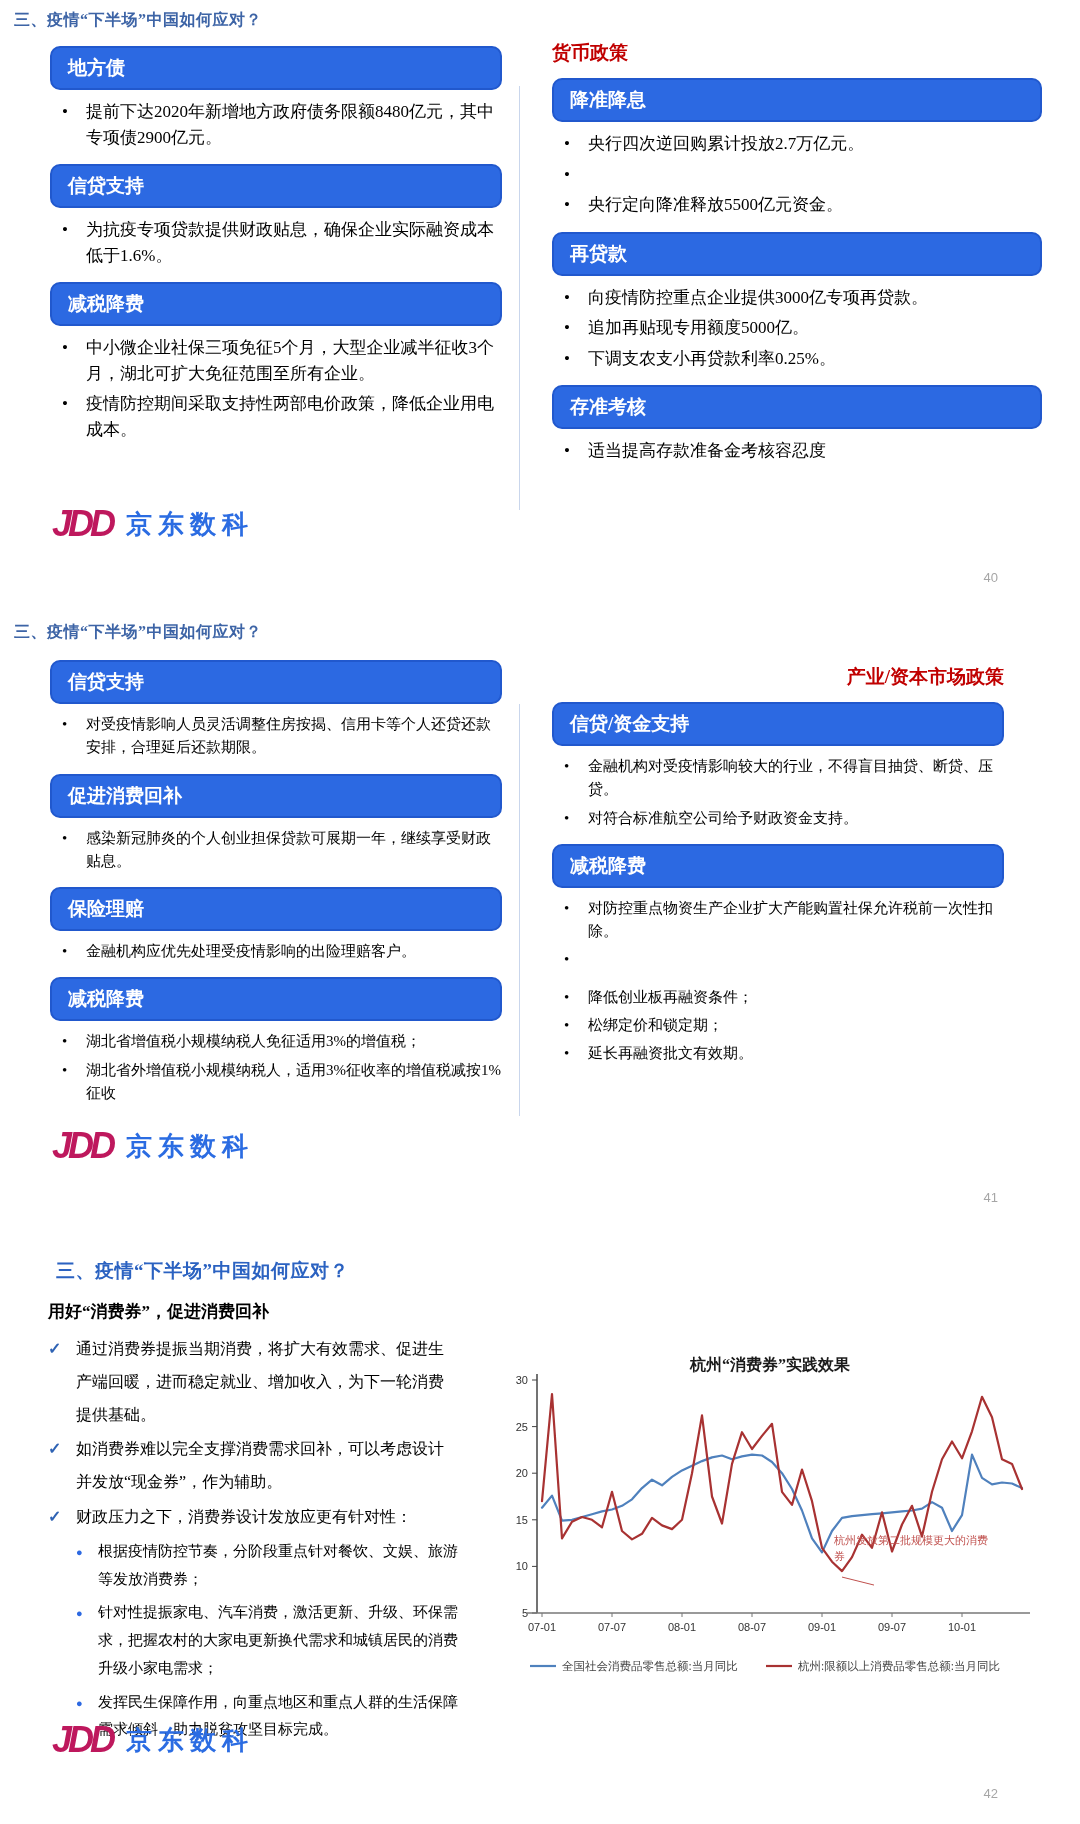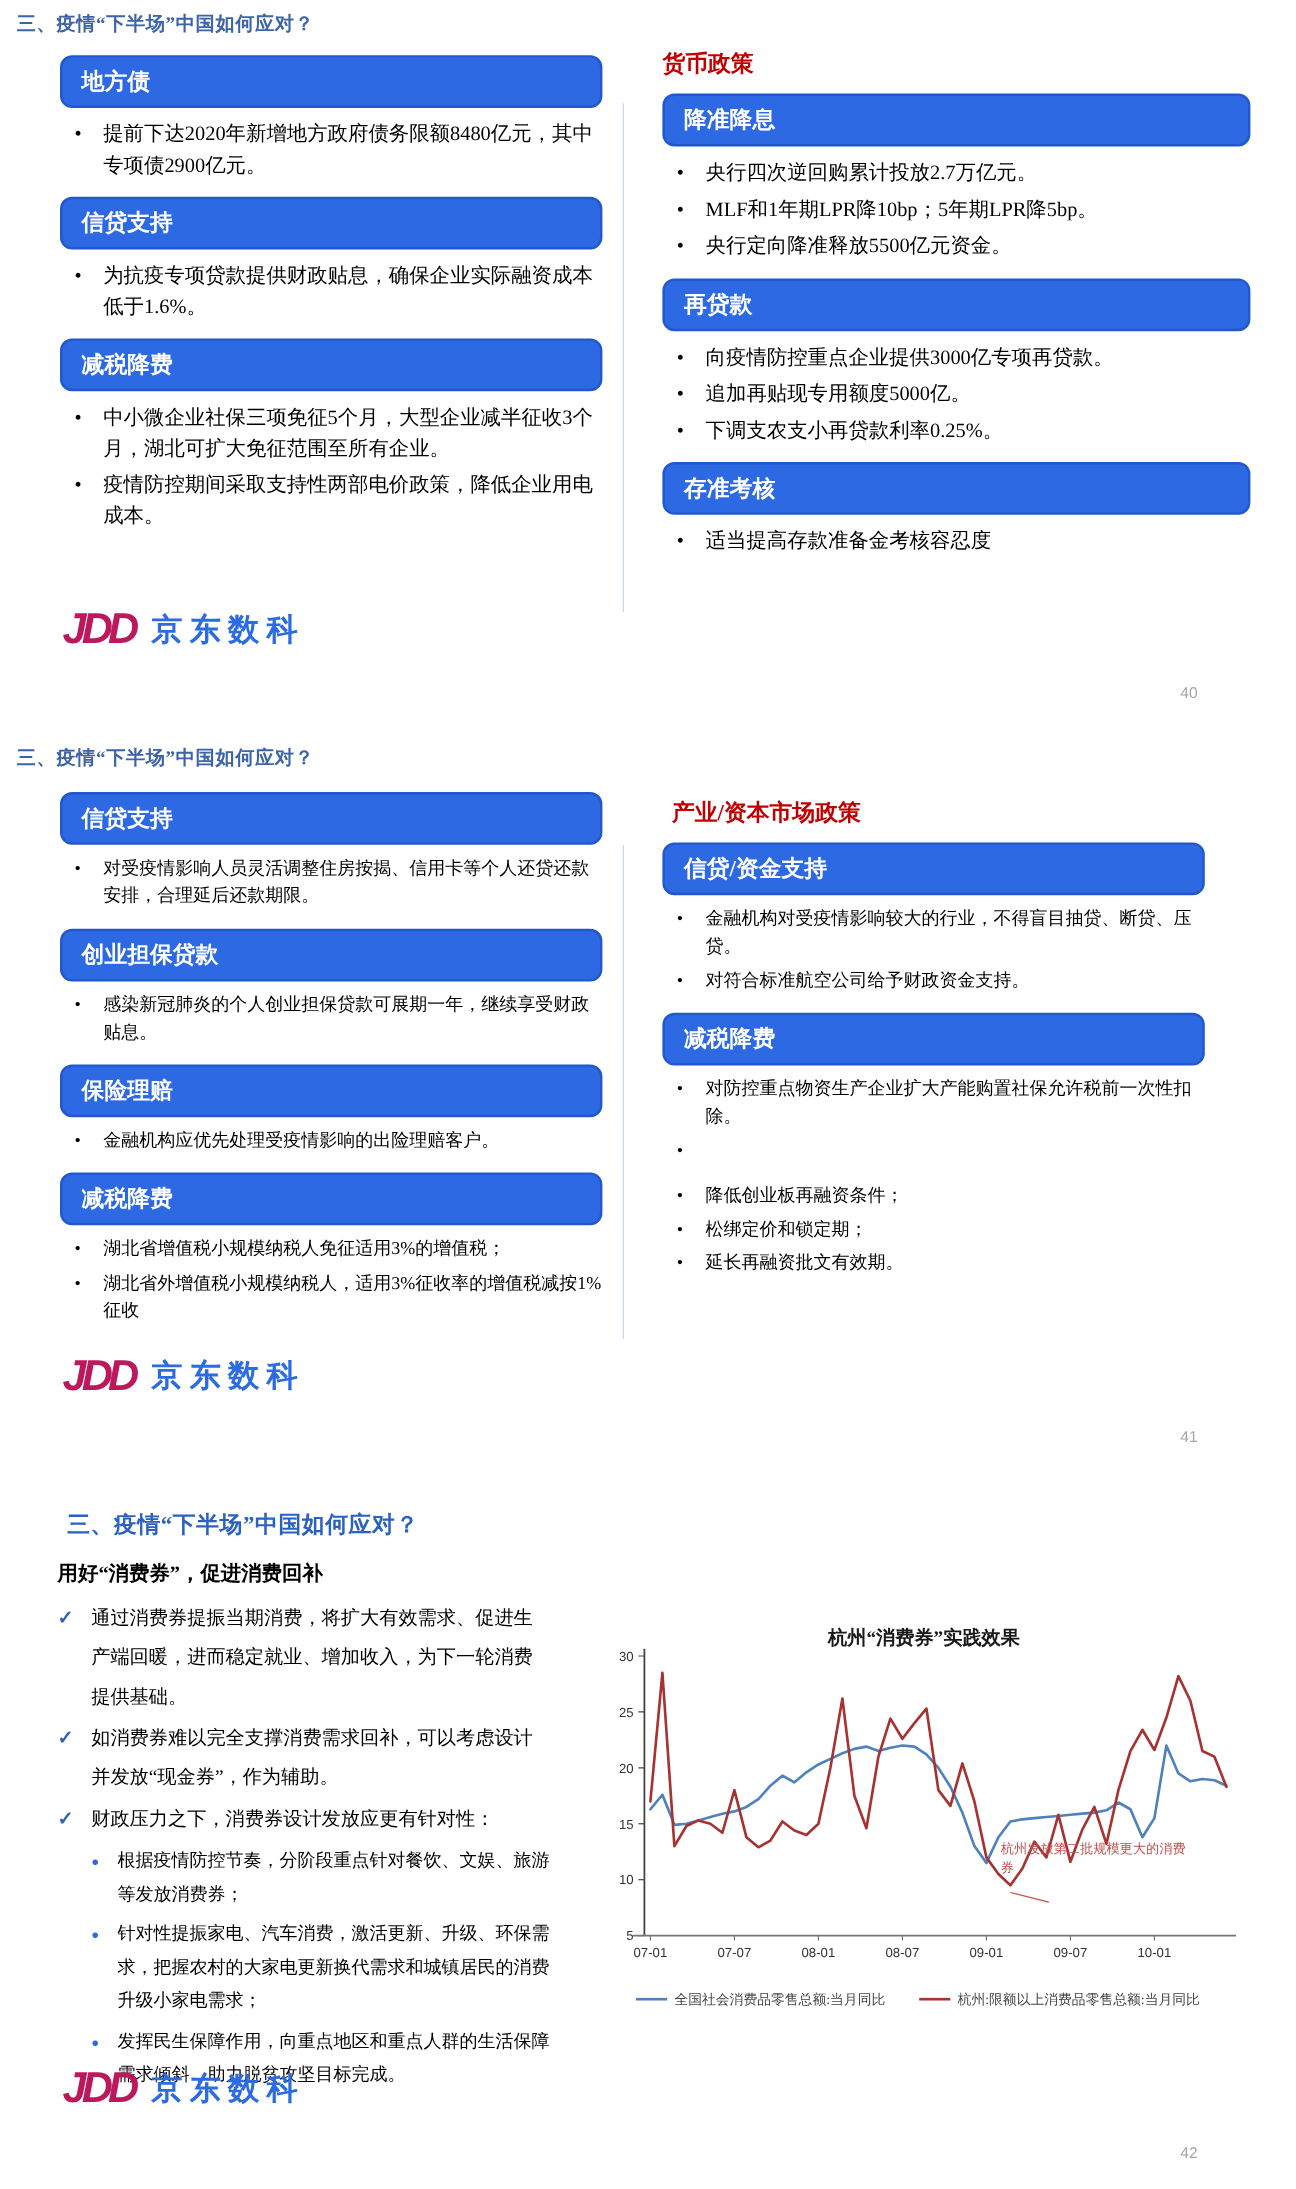--- a/index.html
+++ b/index.html
@@ -2,21 +2,21 @@
 <html><head>
 <meta charset="utf-8">
 <style>
   html,body{margin:0;padding:0;background:#ffffff;}
   body{width:1080px;height:1824px;position:relative;font-family:"Liberation Serif","DejaVu Serif",serif;color:#000;}
   .page{position:absolute;left:0;top:0;width:1080px;height:1824px;background:#fff;overflow:hidden;}
 
   .slide-title{position:absolute;font-weight:bold;color:#3d64a6;font-size:16px;letter-spacing:.5px;}
   .col{position:absolute;}
   .cat{color:#c00000;font-weight:bold;font-size:19px;margin:0 0 12px 22px;}
-  .cat.r2{margin-left:8px;}
+  .cat.r2{margin-left:8px;text-align:right;}
   .bar{height:44px;background:#2c69e2;border:2px solid #2158cd;border-radius:10px;color:#fff;
        font-weight:bold;font-size:19px;display:flex;align-items:center;padding-left:16px;box-sizing:border-box;text-align:center;}
   .blist{list-style:none;margin:9px 0 14px 8px;padding:0;}
   .blist li{display:flex;margin:5px 0;}
   .blist .bdot{width:24px;flex:none;text-align:left;padding-left:4px;}
   .f17 li{font-size:17px;line-height:1.5;}
   .f15 li{font-size:15px;line-height:1.55;}
   .pr li{padding-right:56px;}
 
   .divider{position:absolute;width:1px;background:#c9d6ec;}
@@ -89,21 +89,20 @@
     <div class="bar">
         <span>降准降息</span>
       </div>
     <ul class="blist f17 pr">
       <li>
           <span class="bdot">•</span>
           <span>央行四次逆回购累计投放2.7万亿元。</span>
         </li>
       <li>
           <span class="bdot">•</span>
-          <span>MLF和1年期LPR降10bp；5年期LPR降5bp。</span>
         </li>
       <li>
           <span class="bdot">•</span>
           <span>央行定向降准释放5500亿元资金。</span>
         </li>
     </ul>
     <div class="bar">
         <span>再贷款</span>
       </div>
     <ul class="blist f17 pr">
@@ -143,21 +142,21 @@
     <div class="bar">
         <span>信贷支持</span>
       </div>
     <ul class="blist f15">
       <li>
           <span class="bdot">•</span>
           <span>对受疫情影响人员灵活调整住房按揭、信用卡等个人还贷还款安排，合理延后还款期限。</span>
         </li>
     </ul>
     <div class="bar">
-        <span>创业担保贷款</span>
+        <span>促进消费回补</span>
       </div>
     <ul class="blist f15">
       <li>
           <span class="bdot">•</span>
           <span>感染新冠肺炎的个人创业担保贷款可展期一年，继续享受财政贴息。</span>
         </li>
     </ul>
     <div class="bar">
         <span>保险理赔</span>
       </div>

